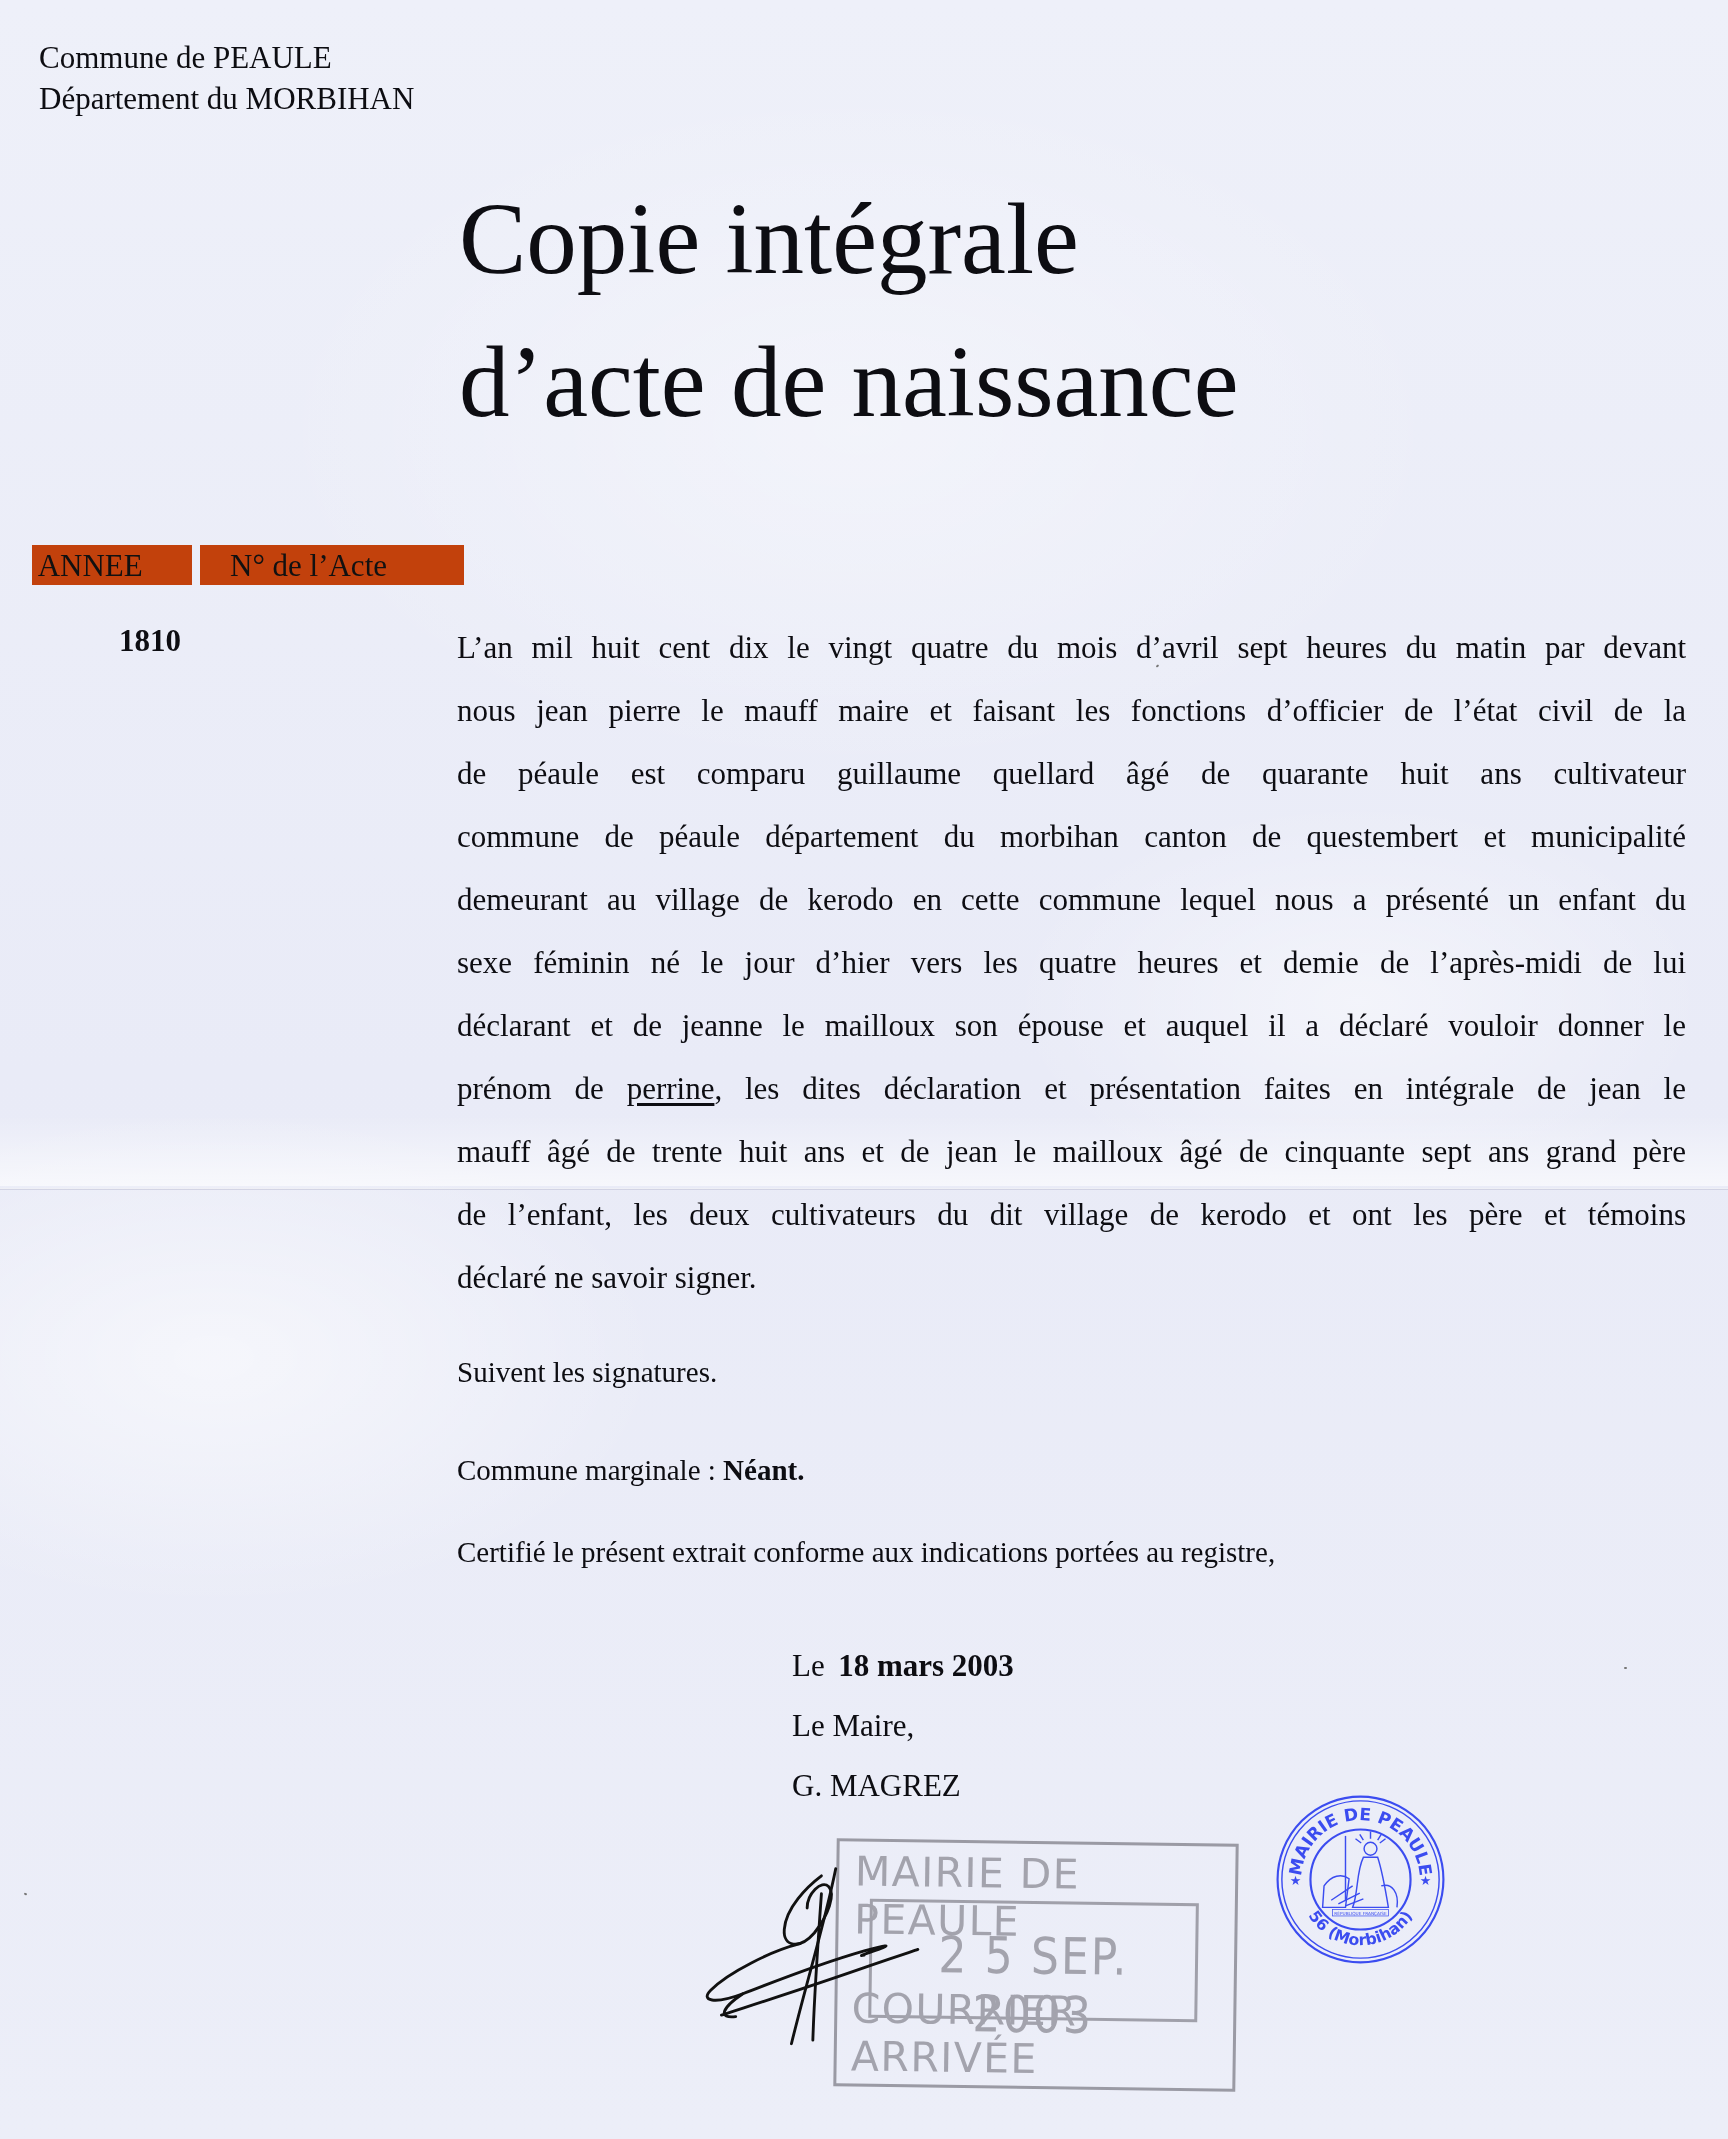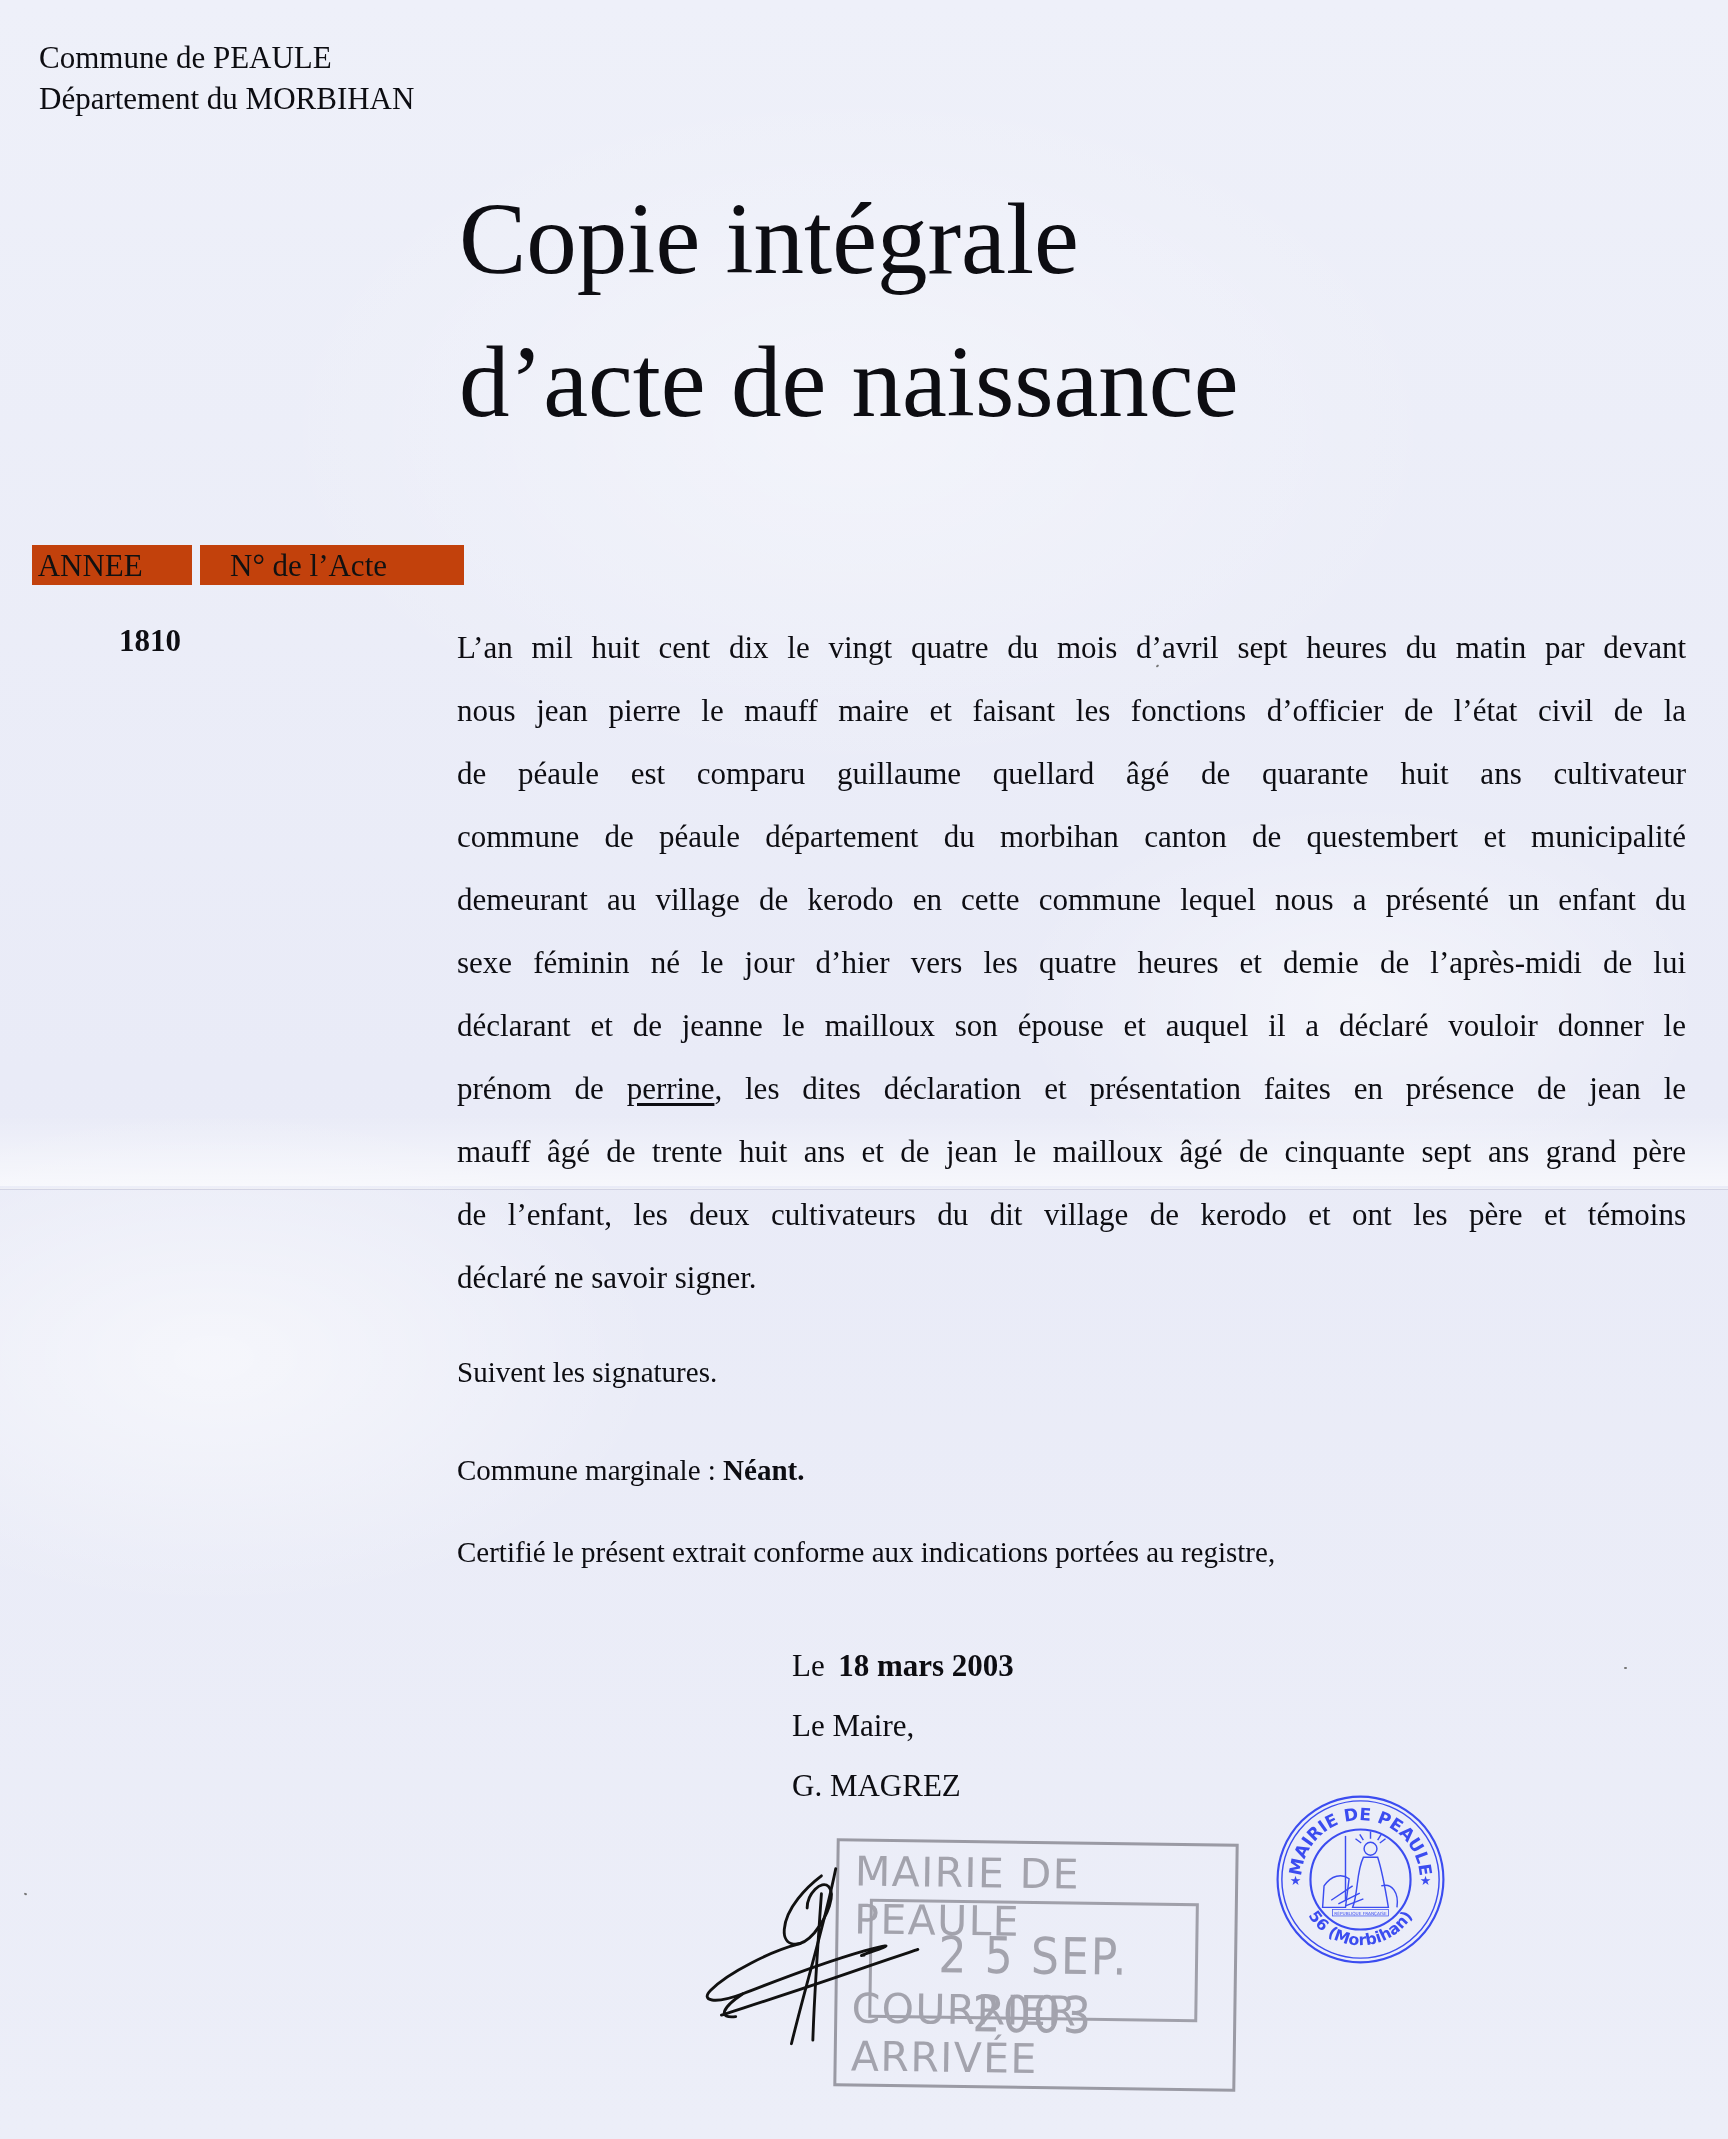--- a/index.html
+++ b/index.html
@@ -84,21 +84,21 @@
 <div class="abs year">1810</div>
 
 <div class="body-text" id="body-text">
     <span class="body-line" style="white-space: normal;">L’an mil huit cent dix le vingt quatre du mois d’avril sept heures du matin par devant</span>
     <span class="body-line" style="white-space: normal;">nous jean pierre le mauff maire et faisant les fonctions d’officier de l’état civil de la</span>
     <span class="body-line" style="white-space: normal;">de péaule est comparu guillaume quellard âgé de quarante huit ans cultivateur</span>
     <span class="body-line" style="white-space: normal;">commune de péaule département du morbihan canton de questembert et municipalité</span>
     <span class="body-line" style="white-space: normal;">demeurant au village de kerodo en cette commune lequel nous a présenté un enfant du</span>
     <span class="body-line" style="white-space: normal;">sexe féminin né le jour d’hier vers les quatre heures et demie de l’après-midi de lui</span>
     <span class="body-line" style="white-space: normal;">déclarant et de jeanne le mailloux son épouse et auquel il a déclaré vouloir donner le</span>
-    <span class="body-line" style="white-space: normal;"><span>prénom de </span><span class="under">perrine</span><span>, les dites déclaration et présentation faites en présence de jean le</span></span>
+    <span class="body-line" style="white-space: normal;"><span>prénom de </span><span class="under">perrine</span><span>, les dites déclaration et présentation faites en intégrale de jean le</span></span>
     <span class="body-line" style="white-space: normal;">mauff âgé de trente huit ans et de jean le mailloux âgé de cinquante sept ans grand père</span>
     <span class="body-line" style="white-space: normal;">de l’enfant, les deux cultivateurs du dit village de kerodo et ont les père et témoins</span>
     <span class="body-line last" style="white-space: normal;">déclaré ne savoir signer.</span>
   </div>
 
 <div class="para" style="top:1354px;">Suivent les signatures.</div>
 <div class="para" style="top:1452px;">
   <span>Commune marginale : </span><span class="bold">Néant.</span>
 </div>
 <div class="para" style="top:1534px;">Certifié le présent extrait conforme aux indications portées au registre,</div>

